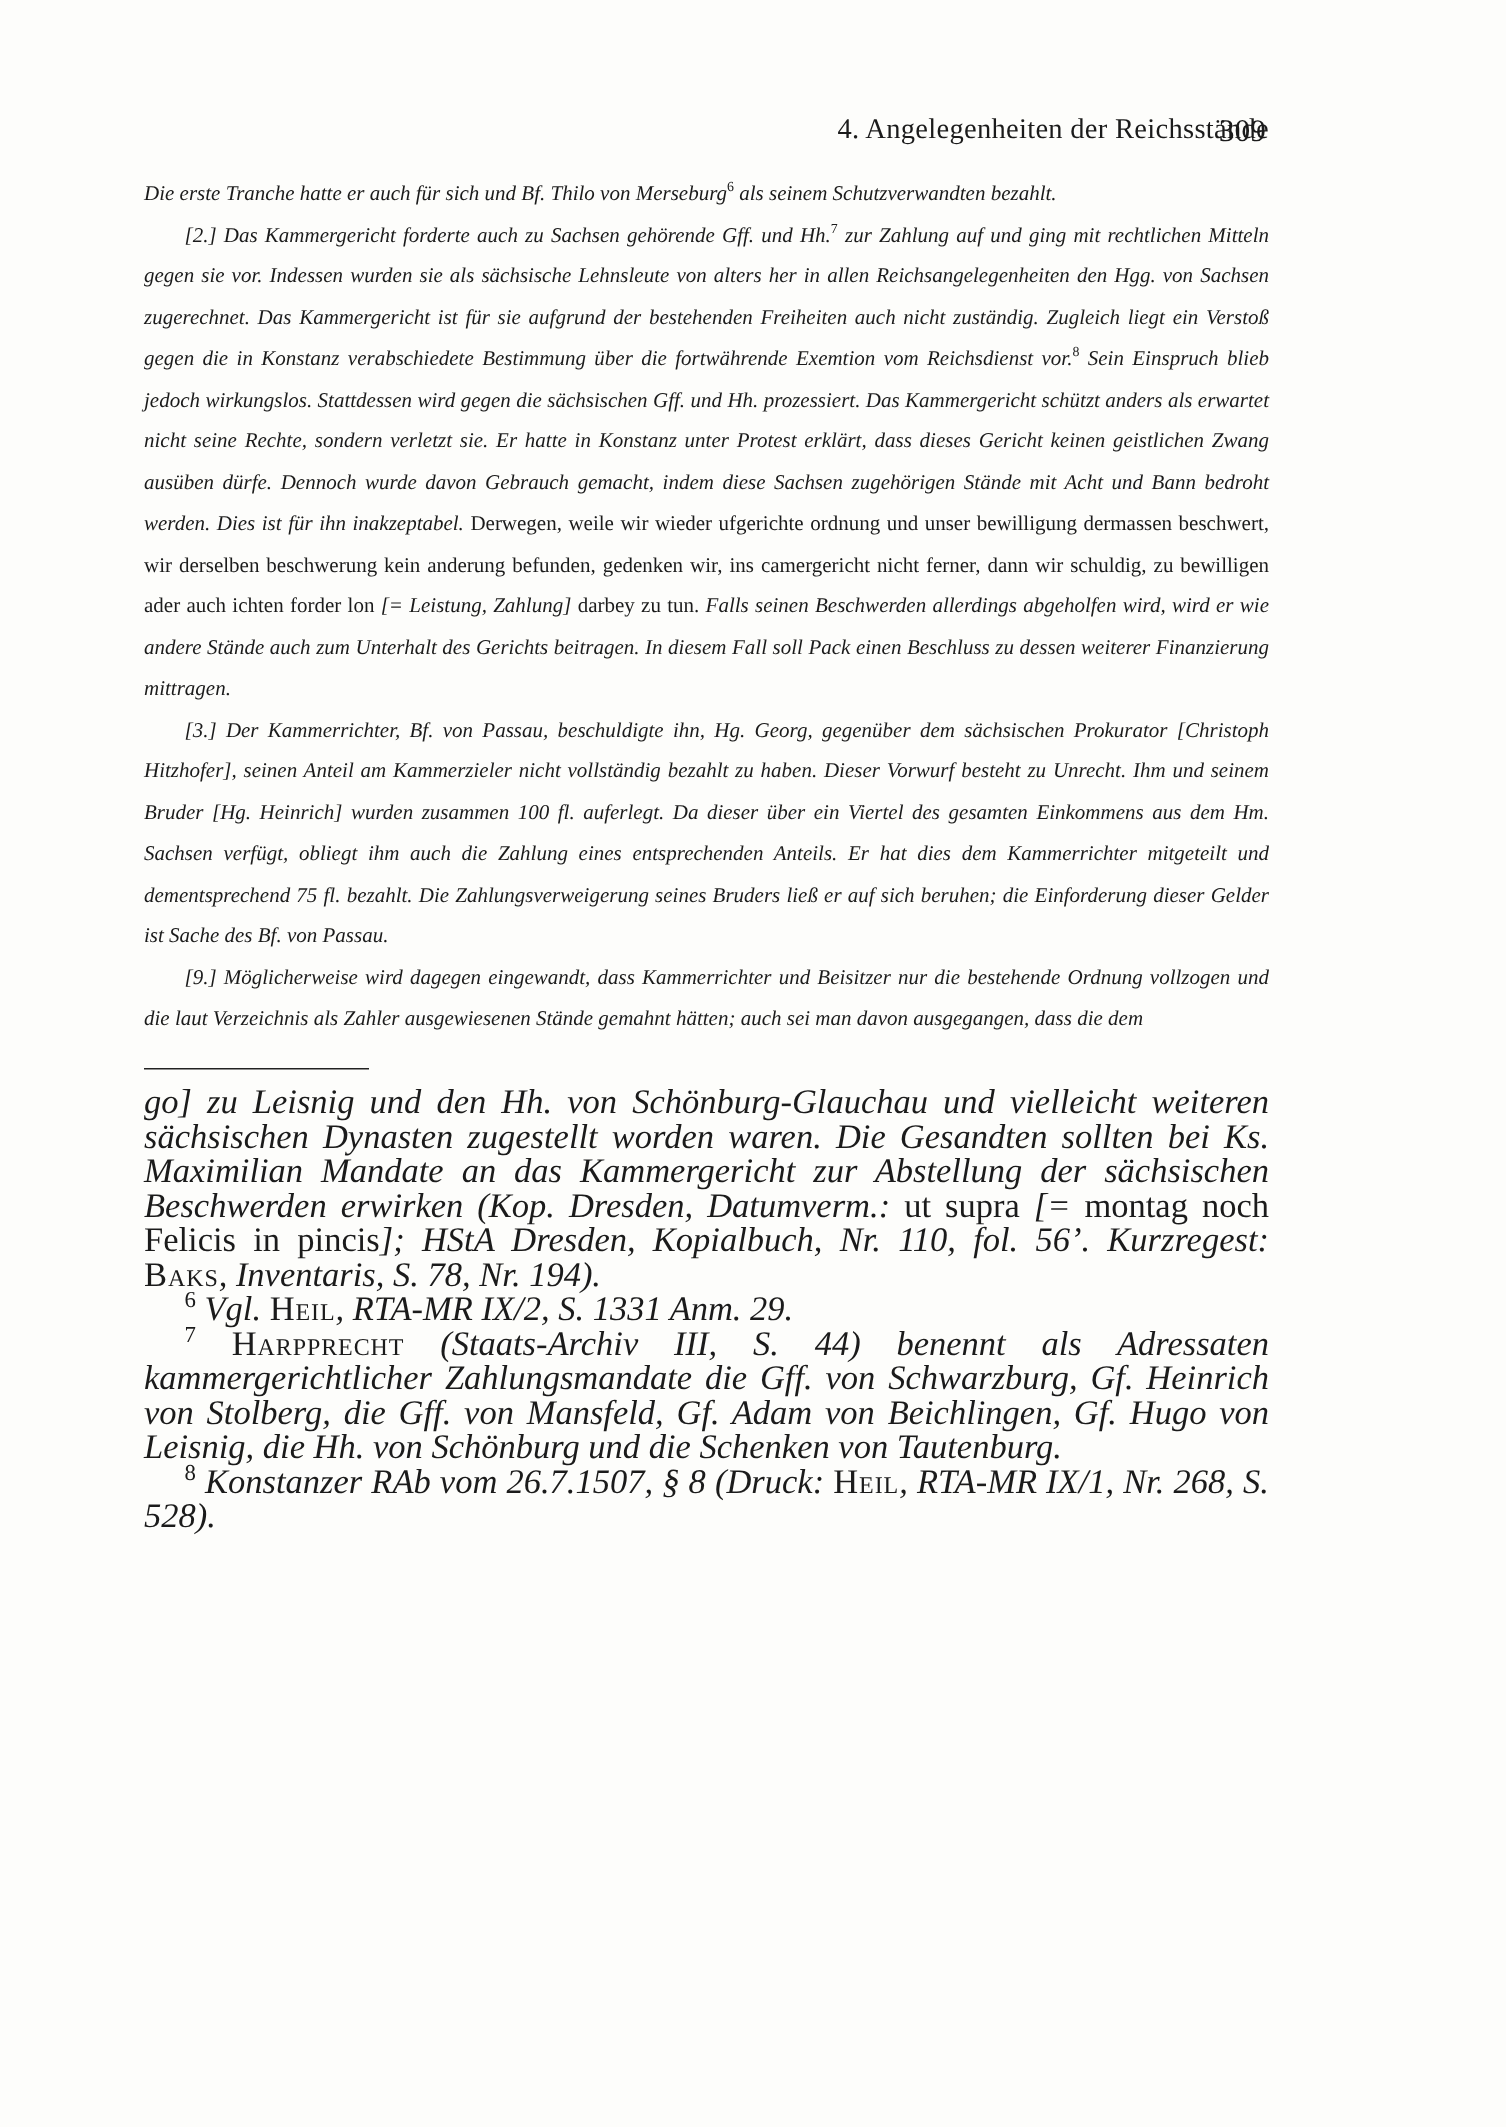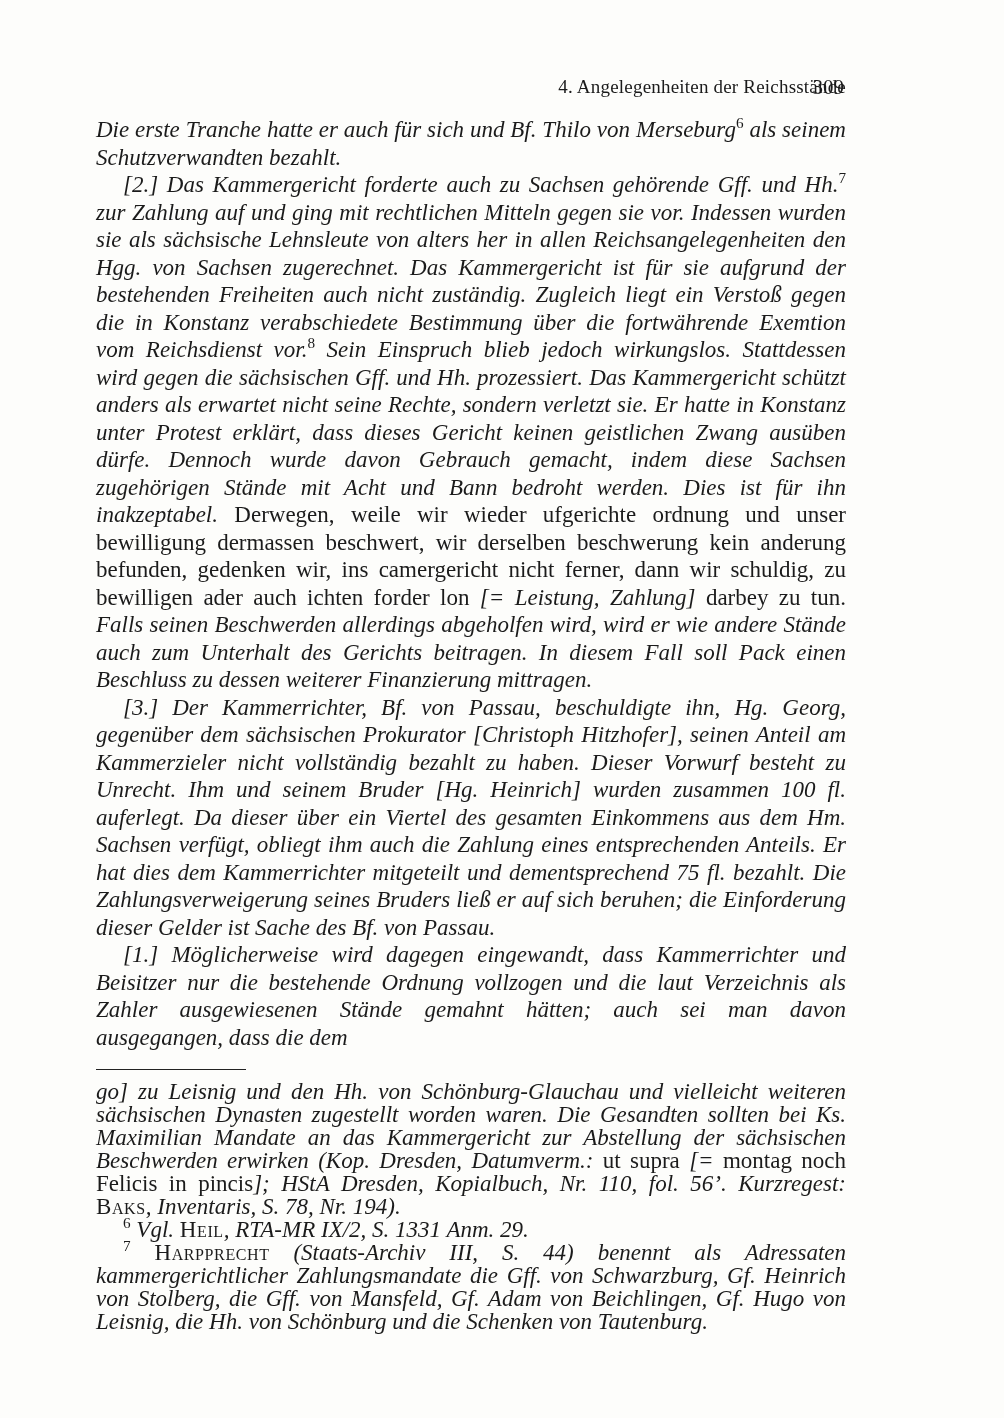--- a/index.html
+++ b/index.html
@@ -27,21 +27,21 @@
     left: 0; right: 0;
     text-align: right;
     letter-spacing: 0.2px;
   }
   .header-page {
     position: absolute;
     right: 2px; top: -1px;
     font-size: 21px;
   }
   .body-text {
-    font-size: 23px;
+    font-size: 14px;
     line-height: 27.5px;
     text-align: justify;
     hyphens: auto;
     -webkit-hyphens: auto;
   }
   .body-text p { margin: 0; }
   .footnotes {
     font-size: 23px;
     line-height: 23px;
     text-align: justify;
@@ -73,24 +73,25 @@
 
   <div class="header">
     <div class="header-title">4. Angelegenheiten der Reichsstände</div>
     <div class="header-page">309</div>
   </div>
 
   <div class="body-text">
       <p><span class="s-i">Die erste Tranche hatte er auch für sich und Bf. Thilo von Merseburg</span><span class="s-sup">6</span><span class="s-i"> als seinem Schutzverwandten bezahlt.</span></p>
       <p class="indent"><span class="s-i">[2.] Das Kammergericht forderte auch zu Sachsen gehörende Gff. und Hh.</span><span class="s-sup">7</span><span class="s-i"> zur Zahlung auf und ging mit rechtlichen Mitteln gegen sie vor. Indessen wurden sie als sächsische Lehnsleute von alters her in allen Reichsangelegenheiten den Hgg. von Sachsen zugerechnet. Das Kammergericht ist für sie aufgrund der bestehenden Freiheiten auch nicht zuständig. Zugleich liegt ein Verstoß gegen die in Konstanz verabschiedete Bestimmung über die fortwährende Exemtion vom Reichsdienst vor.</span><span class="s-sup">8</span><span class="s-i"> Sein Einspruch blieb jedoch wirkungslos. Stattdessen wird gegen die sächsischen Gff. und Hh. prozessiert. Das Kammergericht schützt anders als erwartet nicht seine Rechte, sondern verletzt sie. Er hatte in Konstanz unter Protest erklärt, dass dieses Gericht keinen geistlichen Zwang ausüben dürfe. Dennoch wurde davon Gebrauch gemacht, indem diese Sachsen zugehörigen Stände mit Acht und Bann bedroht werden. Dies ist für ihn inakzeptabel. </span><span class="s-r">Derwegen, weile wir wieder ufgerichte ordnung und unser bewilligung dermassen beschwert, wir derselben beschwerung kein anderung befunden, gedenken wir, ins camergericht nicht ferner, dann wir schuldig, zu bewilligen ader auch ichten forder lon </span><span class="s-i">[= Leistung, Zahlung]</span><span class="s-r"> darbey zu tun. </span><span class="s-i">Falls seinen Beschwerden allerdings abgeholfen wird, wird er wie andere Stände auch zum Unterhalt des Gerichts beitragen. In diesem Fall soll Pack einen Beschluss zu dessen weiterer Finanzierung mittragen.</span></p>
       <p class="indent"><span class="s-i">[3.] Der Kammerrichter, Bf. von Passau, beschuldigte ihn, Hg. Georg, gegenüber dem sächsischen Prokurator [Christoph Hitzhofer], seinen Anteil am Kammerzieler nicht vollständig bezahlt zu haben. Dieser Vorwurf besteht zu Unrecht. Ihm und seinem Bruder [Hg. Heinrich] wurden zusammen 100 fl. auferlegt. Da dieser über ein Viertel des gesamten Einkommens aus dem Hm. Sachsen verfügt, obliegt ihm auch die Zahlung eines entsprechenden Anteils. Er hat dies dem Kammerrichter mitgeteilt und dementsprechend 75 fl. bezahlt. Die Zahlungsverweigerung seines Bruders ließ er auf sich beruhen; die Einforderung dieser Gelder ist Sache des Bf. von Passau.</span></p>
-      <p class="indent"><span class="s-i">[1.] Möglicherweise wird dagegen eingewandt, dass Kammerrichter und Beisitzer nur die bestehende Ordnung vollzogen und die laut Verzeichnis als Zahler ausgewiesenen Stände gemahnt hätten; auch sei man davon ausgegangen, dass die dem</span></p>
+      <p class="indent"><span class="s-i">[9.] Möglicherweise wird dagegen eingewandt, dass Kammerrichter und Beisitzer nur die bestehende Ordnung vollzogen und die laut Verzeichnis als Zahler ausgewiesenen Stände gemahnt hätten; auch sei man davon ausgegangen, dass die dem</span></p>
     </div>
 
   <hr class="footnote-rule">
 
   <div class="footnotes">
       <p><span class="s-i">go] zu Leisnig und den Hh. von Schönburg-Glauchau und vielleicht weiteren sächsischen Dynasten zugestellt worden waren. Die Gesandten sollten bei Ks. Maximilian Mandate an das Kammergericht zur Abstellung der sächsischen Beschwerden erwirken (Kop. Dresden, Datumverm.: </span><span class="s-r">ut supra </span><span class="s-i">[= </span><span class="s-r">montag noch Felicis in pincis</span><span class="s-i">]; HStA Dresden, Kopialbuch, Nr. 110, fol. 56’. Kurzregest: </span><span class="s-sc">Baks</span><span class="s-i">, Inventaris, S. 78, Nr. 194).</span></p>
       <p class="indent"><span class="s-sup">6</span><span class="s-i"> Vgl. </span><span class="s-sc">Heil</span><span class="s-i">, RTA-MR IX/2, S. 1331 Anm. 29.</span></p>
       <p class="indent"><span class="s-sup">7</span><span class="s-r"> </span><span class="s-sc">Harpprecht</span><span class="s-i"> (Staats-Archiv III, S. 44) benennt als Adressaten kammergerichtlicher Zahlungsmandate die Gff. von Schwarzburg, Gf. Heinrich von Stolberg, die Gff. von Mansfeld, Gf. Adam von Beichlingen, Gf. Hugo von Leisnig, die Hh. von Schönburg und die Schenken von Tautenburg.</span></p>
+      <p class="indent"><span class="s-sup">8</span><span class="s-i"> Konstanzer RAb vom 26.7.1507, § 8 (Druck: </span><span class="s-sc">Heil</span><span class="s-i">, RTA-MR IX/1, Nr. 268, S. 528).</span></p>
     </div>
 
 </div>
 
 </body></html>

